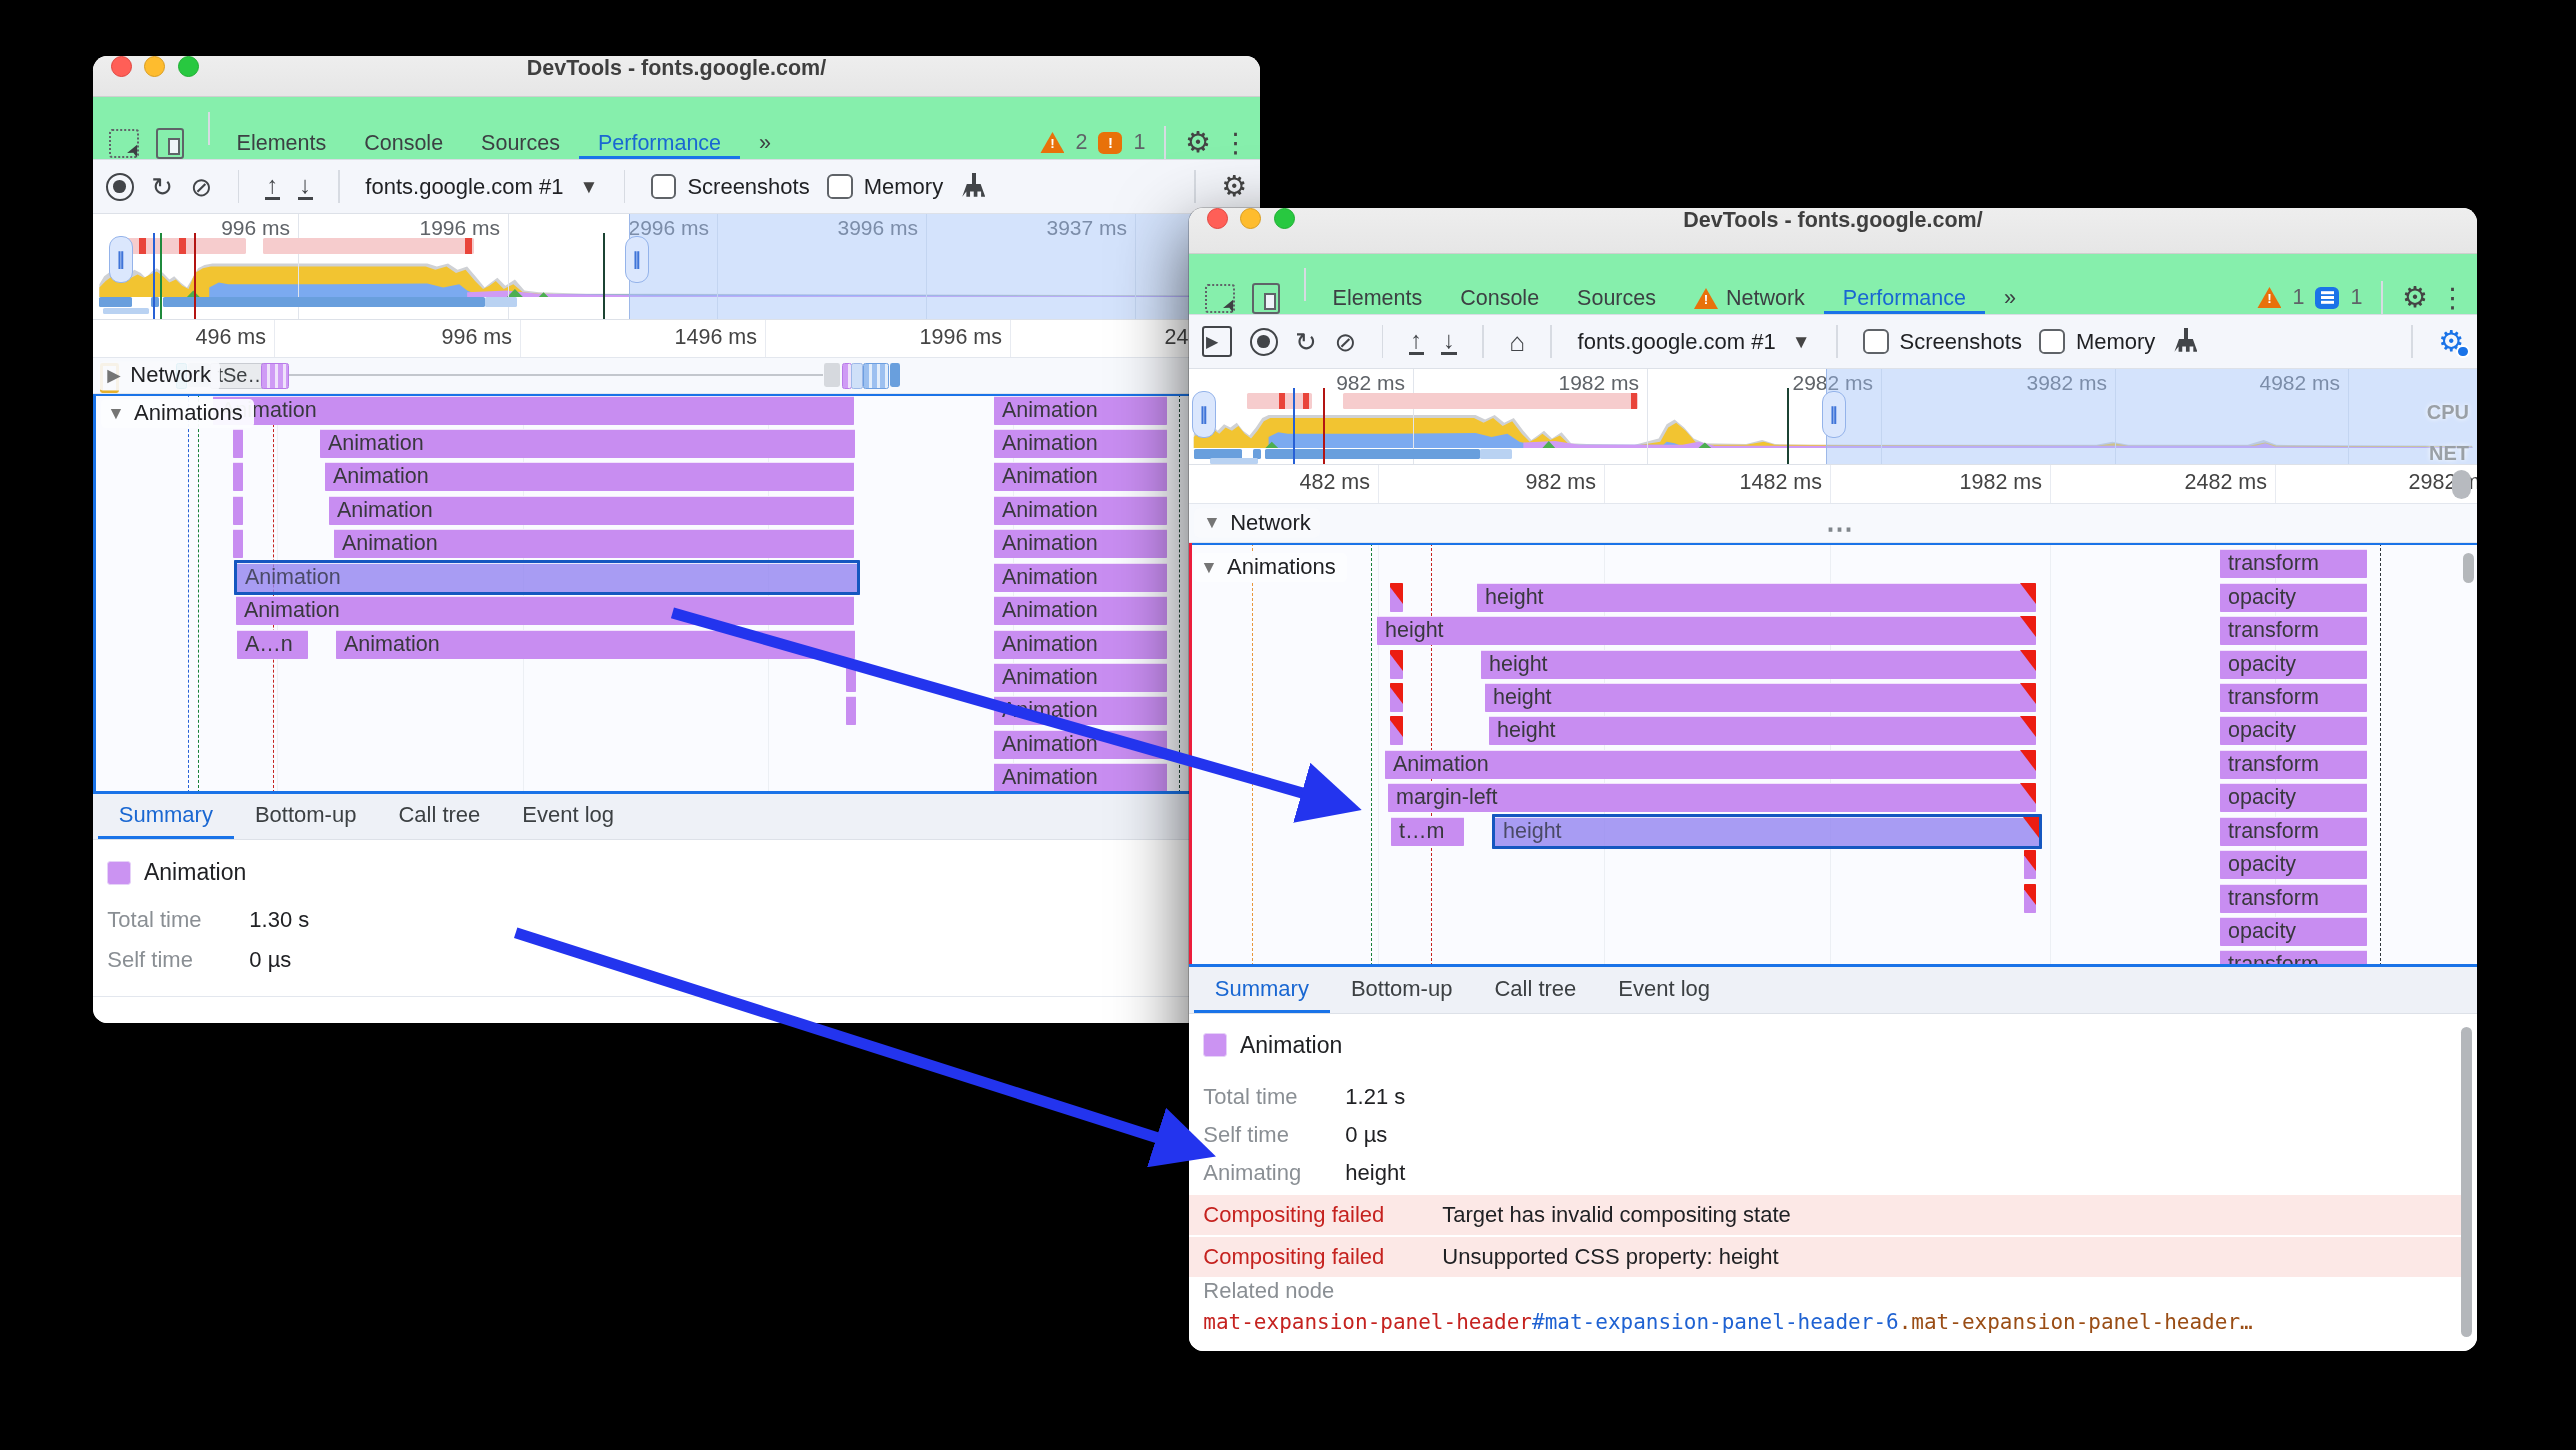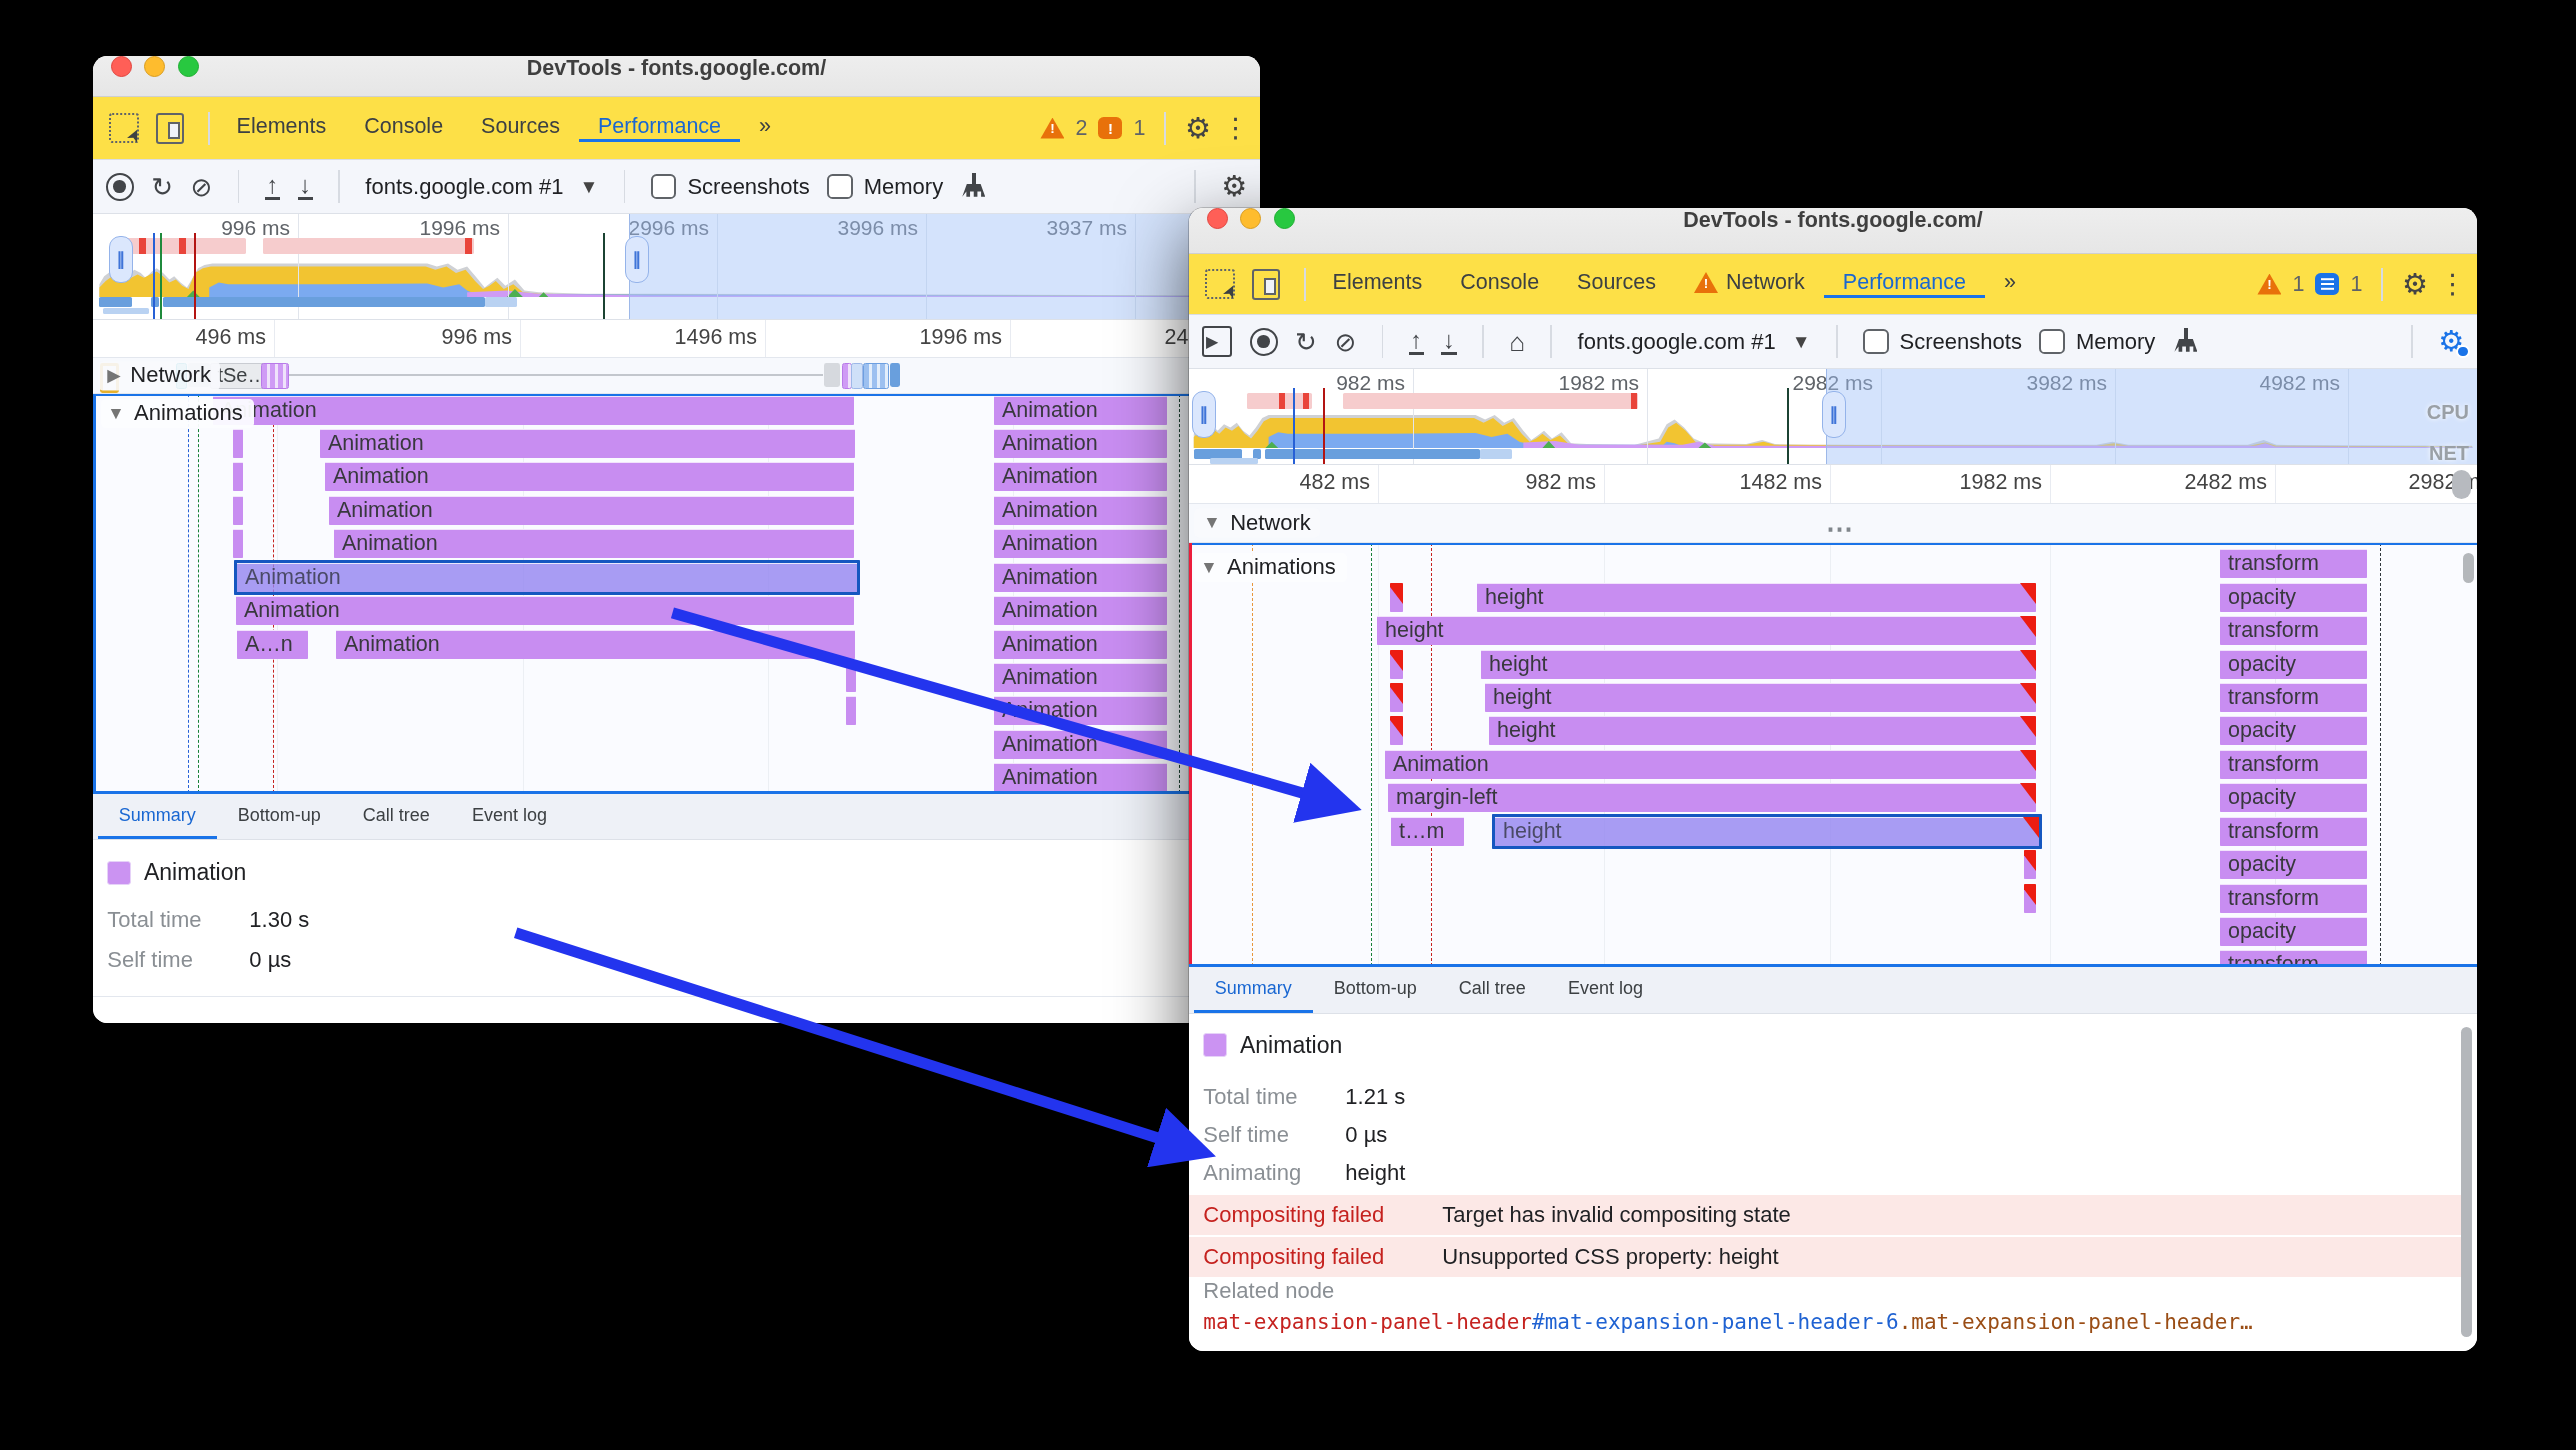--- a/index.html
+++ b/index.html
@@ -8,21 +8,21 @@
   .win{position:absolute;background:#fff;border-radius:14.3px;overflow:hidden;
        box-shadow:0 24px 72px rgba(0,0,0,.65),0 0 0 0.8px rgba(0,0,0,.25);display:flex;flex-direction:column}
   #win1{left:93px;top:56px;width:1167px;height:967px;z-index:1}
   #win2{left:1189px;top:208px;width:1288px;height:1143px;z-index:2}
   .titlebar{background:linear-gradient(#eeeeee,#e6e6e6);border-bottom:0.8px solid #cfcfcf;
             display:flex;align-items:flex-start;position:relative;flex:none}
   .lights{display:flex;gap:12.7px;margin-left:17.5px}
   .light{width:19px;height:19px;border-radius:50%}
   .l-red{background:#ff5f57;border:0.8px solid #e0443e}.l-yel{background:#febc2e;border:0.8px solid #d89c20}.l-grn{background:#28c840;border:0.8px solid #1eae31}
   .wtitle{position:absolute;left:0;right:0;text-align:center;font-weight:bold;font-size:21.5px;color:#3f3f3f}
-  .tabbar{background:#fde047;border-bottom:0.8px solid #d9dde4;display:flex;align-items:center;flex:none;position:relative}
+  .tabbar{background:#86efac;border-bottom:0.8px solid #d9dde4;display:flex;align-items:flex-end;flex:none;position:relative}
   .tabbar .icns{display:flex;align-items:center;gap:17.5px;padding:0 16px}
   .vdiv{width:1.6px;background:#d7dbe2;align-self:center;height:33px;margin:0 8px}
   .tab{display:flex;align-items:center;padding:0 19px;font-size:21.5px;color:#3c4043;border-bottom:3.2px solid transparent;white-space:nowrap;gap:8px}
   .tab.active{color:#1967d2;border-bottom-color:#1a73e8}
   .badges{margin-left:auto;display:flex;align-items:center;gap:11px;padding-right:11px}
   .badge-n{font-size:21.5px;color:#5f6368}
   .warn-tri{width:27px;height:24px;background:#e8710a;clip-path:polygon(50% 0,100% 100%,0 100%);
             display:inline-flex;align-items:flex-end;justify-content:center;color:#fff;font-size:15px;font-weight:bold;line-height:21px}
   .warn-tri.sm{width:24px;height:21px;font-size:13.5px;line-height:18.3px}
   .bubble{width:24px;height:22px;border-radius:5.6px;display:inline-flex;align-items:center;justify-content:center;color:#fff;font-size:15px;font-weight:bold}
@@ -87,21 +87,21 @@
   .fbar{position:absolute;background:#c88df1;border-radius:0.8px;box-shadow:0 0.8px 0 #fff inset;display:flex;align-items:center;overflow:hidden}
   .fbar span{font-size:21.5px;color:#38383d;padding-left:8px;white-space:nowrap}
   .fbar.sel{background:rgba(148,132,240,.8);border:3.2px solid #1557c0;z-index:5}
   .fbar.sel span{color:#4a4a66}
   .fbar .corner{position:absolute;right:0;top:0;width:0;height:0;border-top:21px solid #ec1d12;border-left:16px solid transparent}
   .chip{position:absolute;left:4.8px;display:flex;align-items:center;gap:9.5px;background:rgba(252,253,255,.95);
         padding:1.6px 11px 1.6px 6.4px;border-radius:4.8px;font-size:22px;color:#202124;z-index:5}
   .chip .arr{color:#757575;font-size:17.5px}
   .vscroll{position:absolute;width:11px;border-radius:5.6px;background:#b4b7bb;z-index:7}
   .btabs{background:#eef1f7;border-top:1.6px solid #1a73e8;border-bottom:0.8px solid #dde1e8;display:flex;align-items:stretch;flex:none;padding-left:4.8px}
-  .btab{display:flex;align-items:center;padding:0 21px;font-size:18px;color:#3c4043;border-bottom:3.2px solid transparent}
+  .btab{display:flex;align-items:center;padding:0 21px;font-size:22px;color:#3c4043;border-bottom:3.2px solid transparent}
   .btab.active{color:#1967d2;border-bottom-color:#1a73e8}
   .summary{position:relative;background:#fff;flex:1;overflow:hidden}
   .srow{position:absolute;left:0;right:0;display:flex;align-items:center;font-size:22px}
   .srow .lab{color:#8a8f94;width:142px;margin-left:14.3px;flex:none}
   .srow .val{color:#202124}
   .legend{position:absolute;display:flex;align-items:center;gap:12.7px;font-size:23px;color:#202124}
   .legend .sw{width:22px;height:22px;background:#cb93f2;border:1.6px solid #e6d2f8;border-radius:3.2px}
   .failrow{position:absolute;left:0;right:16px;background:#fce8e6;display:flex;align-items:center;font-size:22px}
   .failrow .flab{color:#c5221f;width:239px;margin-left:14.3px;flex:none}
   .failrow .fval{color:#202124}

